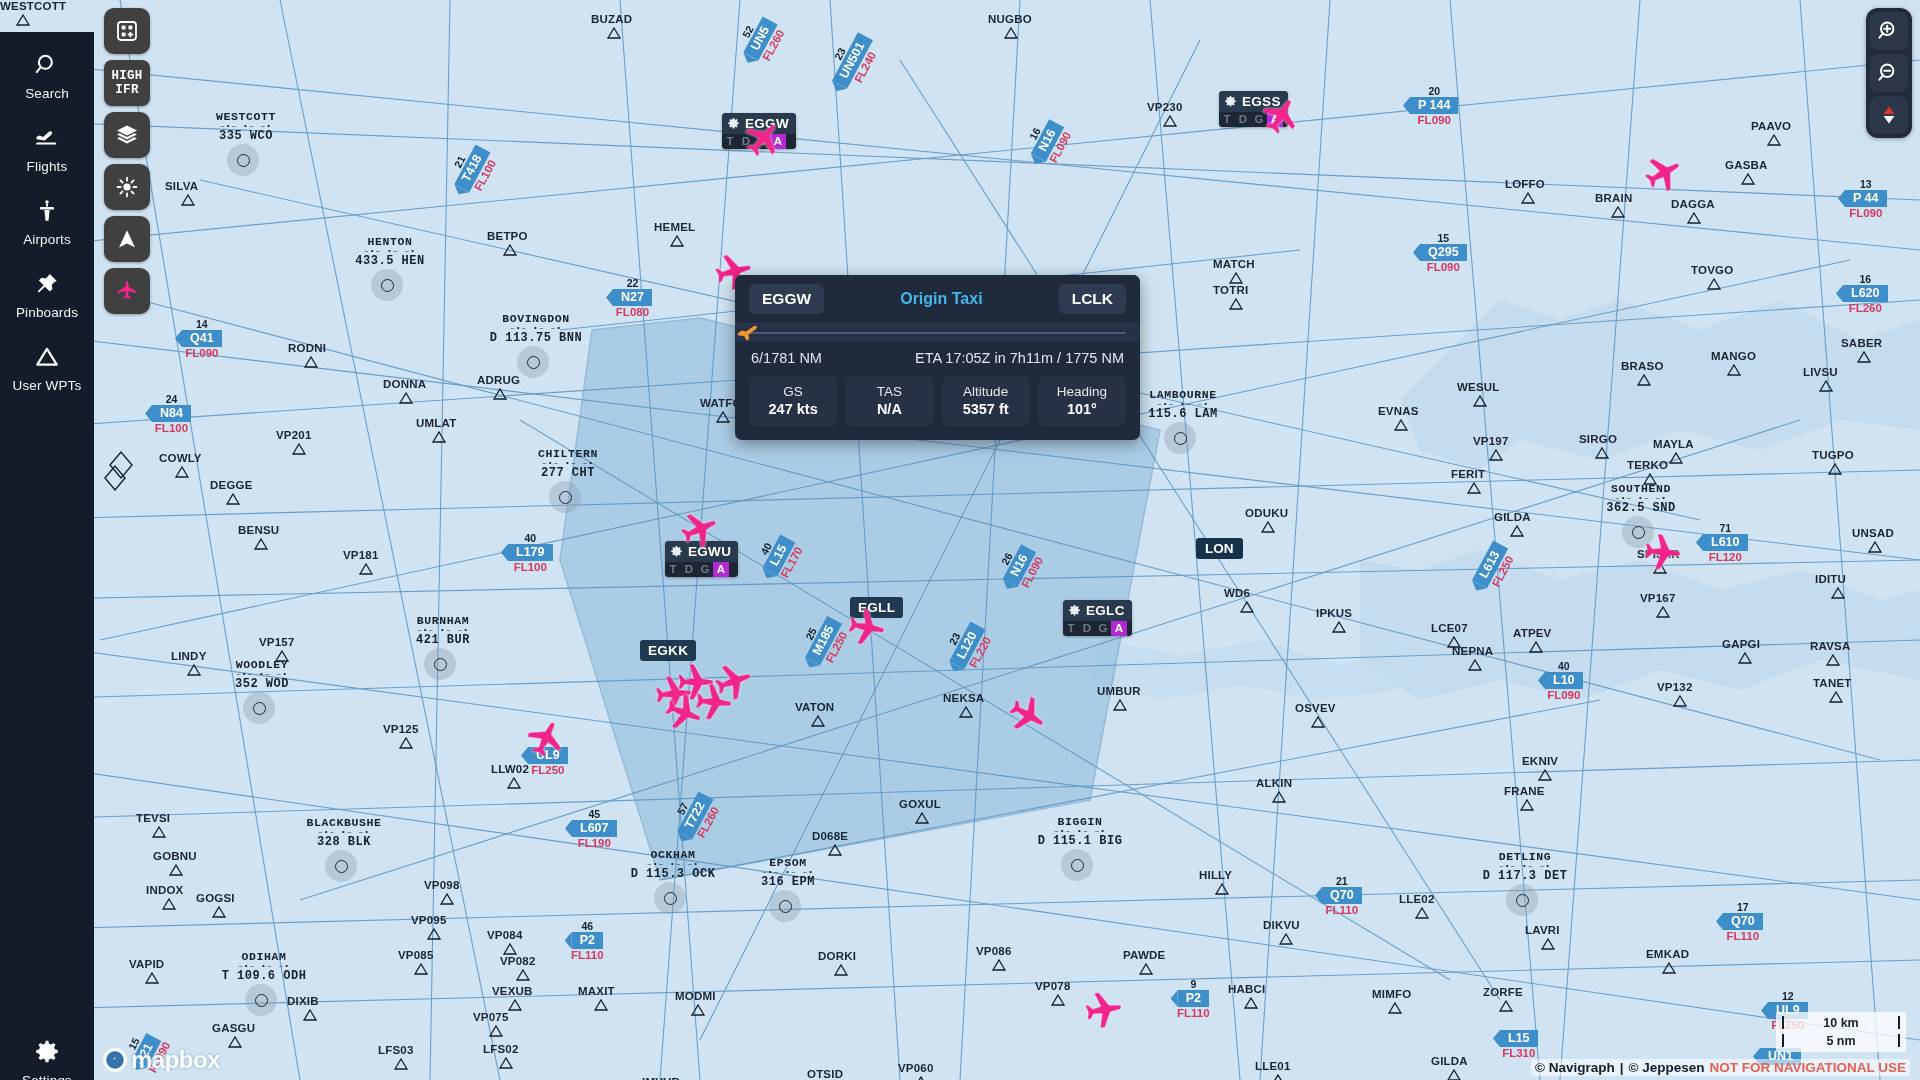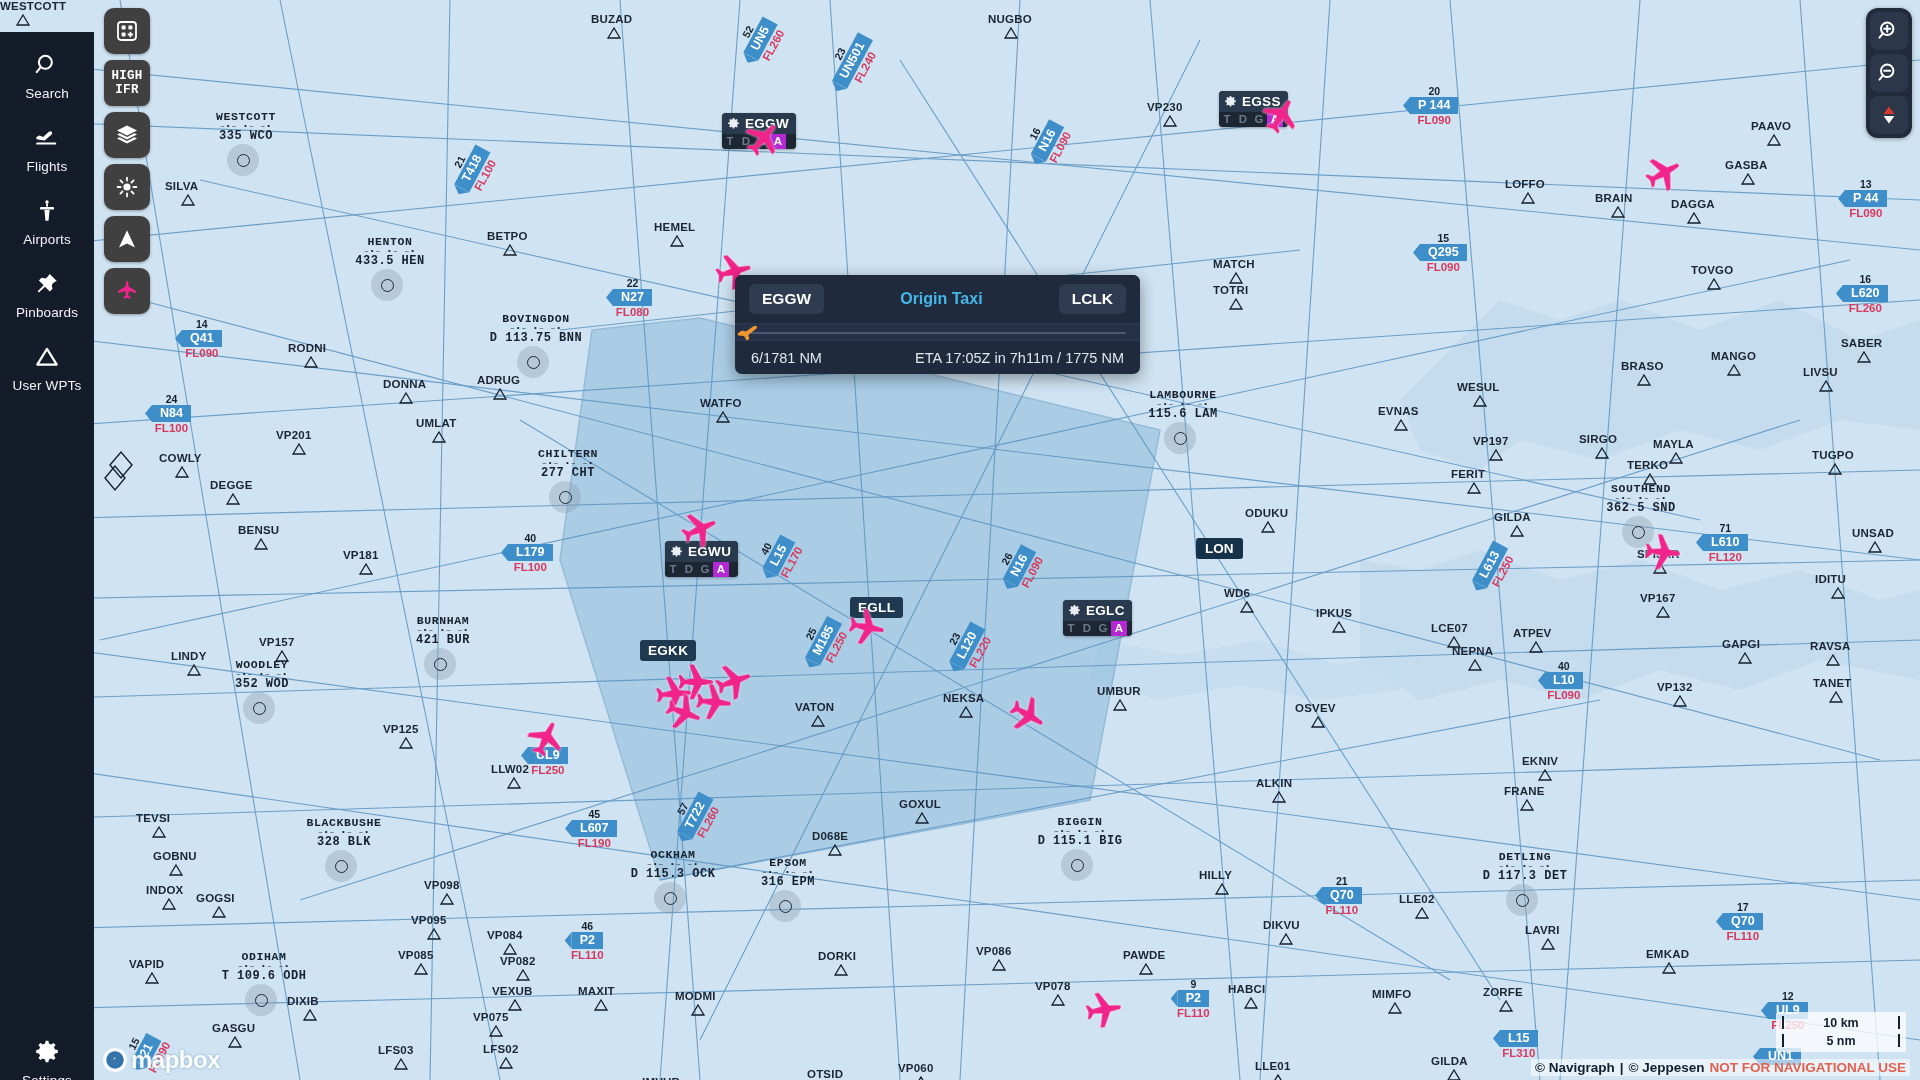--- a/index.html
+++ b/index.html
@@ -1456,13 +1456,31 @@
     <svg id="progress-plane" viewBox="0 0 24 24" fill="currentColor">
       <path d="M1.5 12.6 L6 9.4 L10 10.5 L17.5 5.2 C18.6 4.4 20.2 4.5 20.8 5.3 C21.4 6.1 20.8 7.5 19.7 8.3 L12.4 13.8 L13.3 17.9 L10.6 19.6 L8.1 15 L2.2 14.6 Z"></path>
     </svg>
   </div>
 
   <div id="popup-dist">
     <span>6/1781 NM</span>
     <span>ETA 17:05Z in 7h11m / 1775 NM</span>
   </div>
 
+  <div id="popup-metrics">
+    <div class="metric">
+      <div class="m-label">GS</div>
+      <div class="m-value">247 kts</div>
+    </div>
+    <div class="metric">
+      <div class="m-label">TAS</div>
+      <div class="m-value">N/A</div>
+    </div>
+    <div class="metric">
+      <div class="m-label">Altitude</div>
+      <div class="m-value">5357 ft</div>
+    </div>
+    <div class="metric">
+      <div class="m-label">Heading</div>
+      <div class="m-value">101°</div>
+    </div>
+  </div>
 </div>
 
 </body></html>

